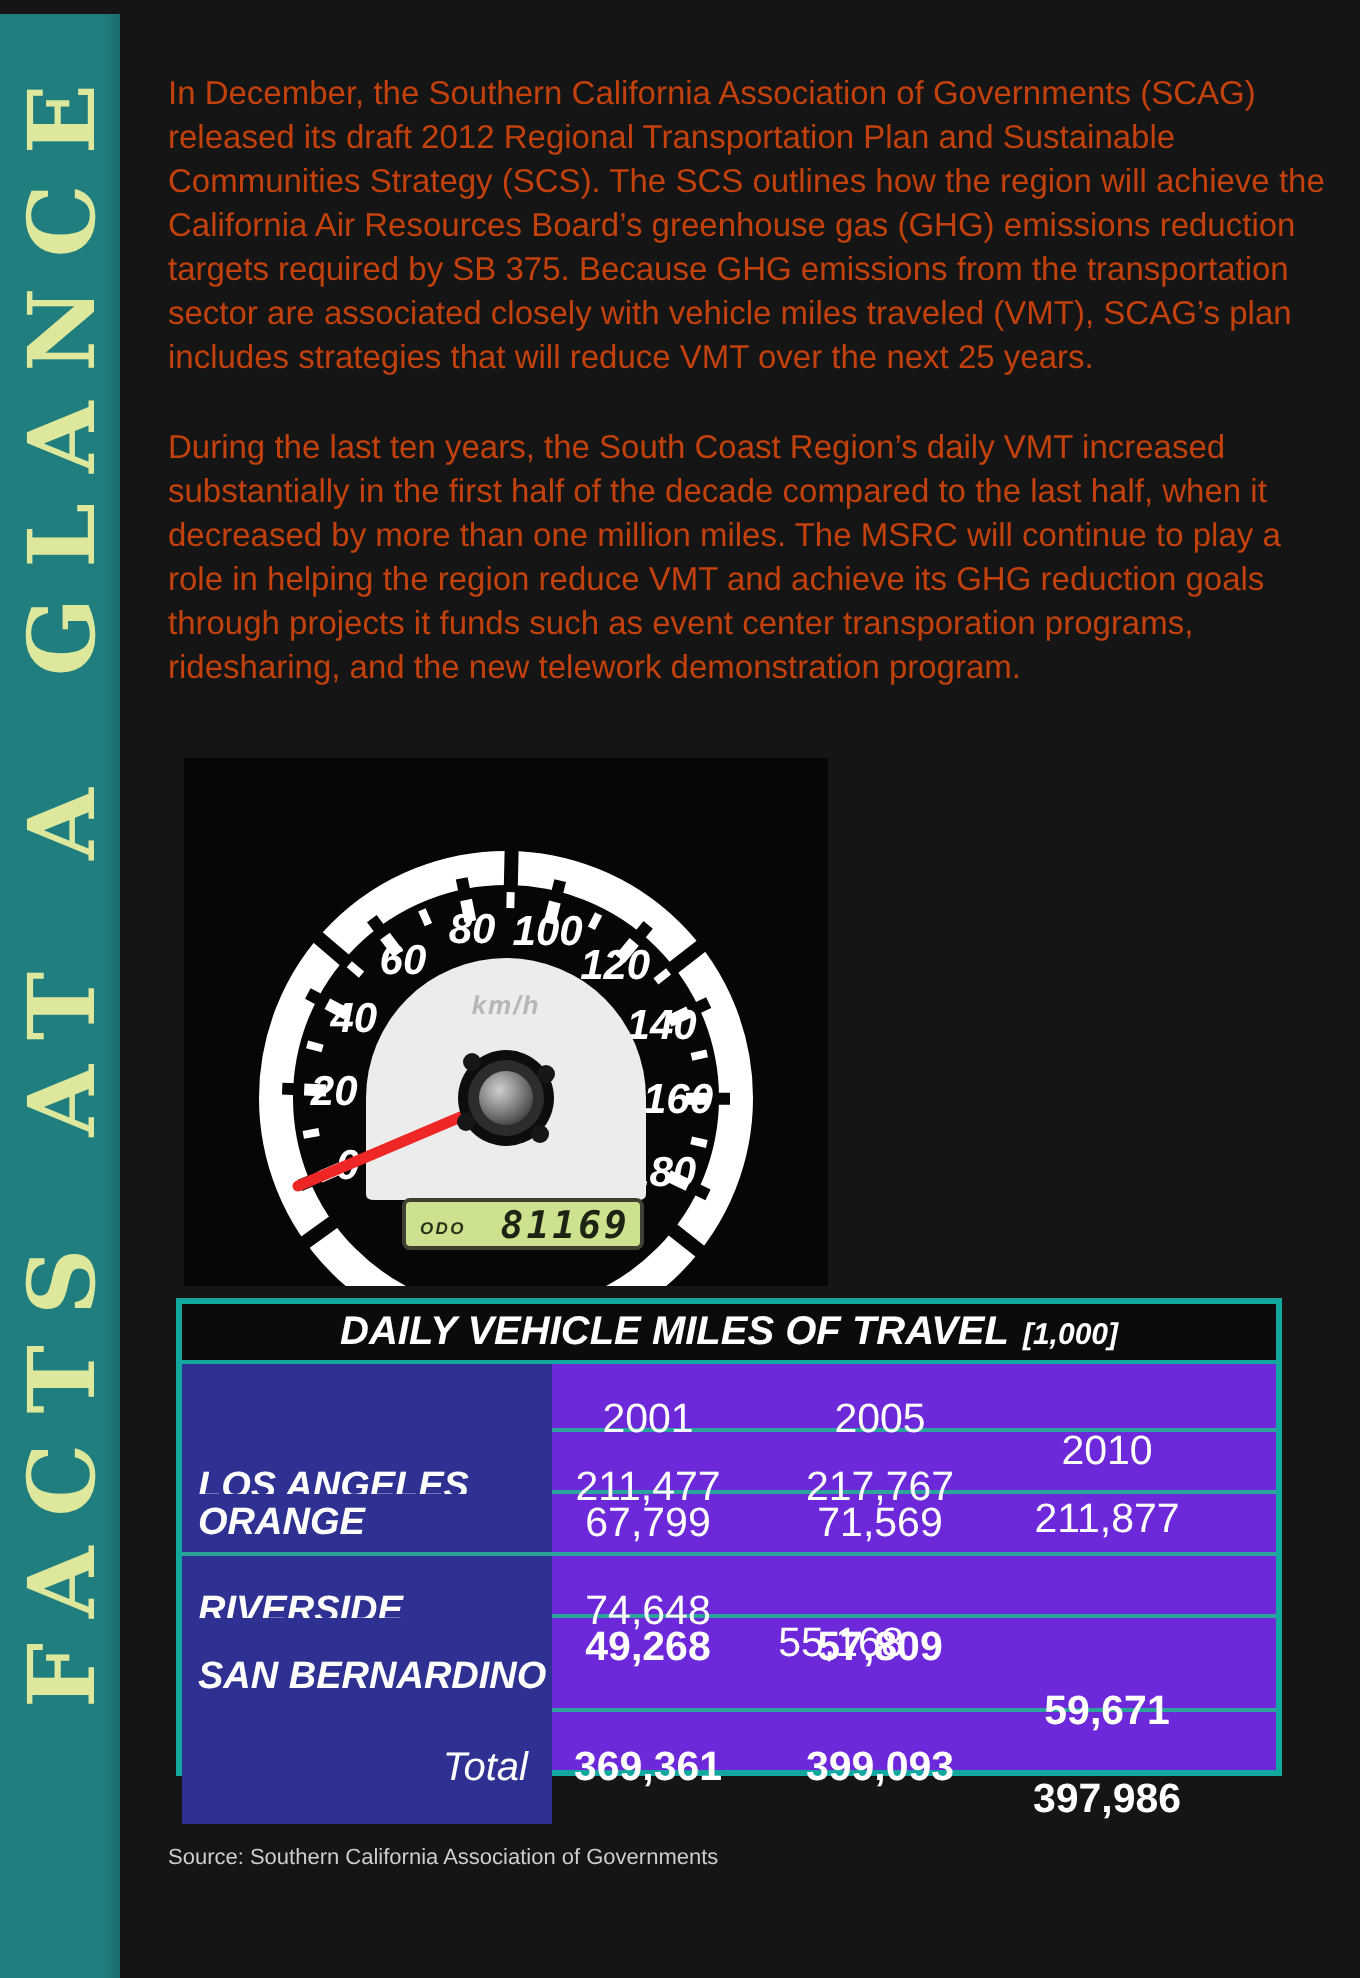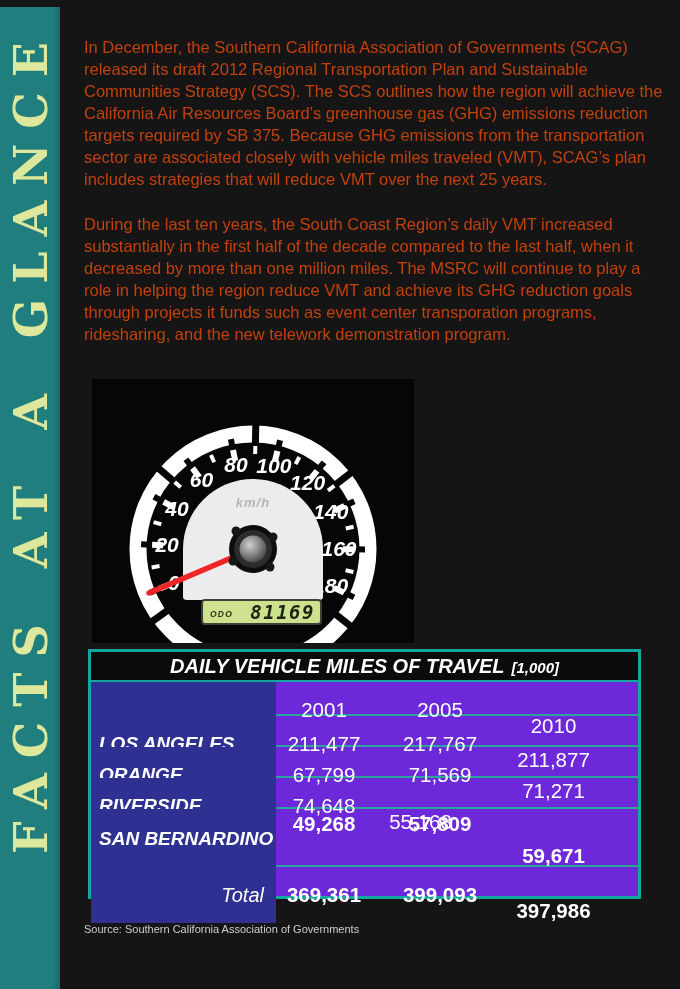--- a/index.html
+++ b/index.html
@@ -52,21 +52,21 @@
   .t-row { display:grid; grid-template-columns:185px 96px 122px 144px; }
   .t-row + .t-row { border-top:2px solid #2ba49b; }
   .cell { color:#fff; display:flex; align-items:center; }
   .label-cell { background:#2e3192; font-weight:bold; font-style:italic;
                 font-size:19px; padding-left:8px; line-height:28px; }
   .val-cell { justify-content:center; font-size:20.5px; }
   .c3 { padding-left:14px; }
   .c4 { padding-right:25px;margin-top:32px; }
   .r-year { height:32px; }
   .r-data { height:31px; }
-  .r-sb   { height:58px; }
+  .r-sb   { height:47px; }
   .r-sb .val-cell { align-items:flex-start; padding-top:3px;font-weight:bold; }
   .r-total { height:31px; }
   .r-total .label-cell { font-weight:normal; font-style:italic; font-size:20px;
                          justify-content:flex-end; padding-right:12px;text-align:right; }
   .r-total .val-cell { font-weight:bold;text-align:center; }
   
   .source { position:absolute; left:84px; top:923px; font-size:11px; color:#cdcdcd; }
 </style>
 </head>
 <body>
@@ -180,21 +180,20 @@
       <div class="cell label-cell">LOS ANGELES</div>
       <div class="cell val-cell">211,477</div>
       <div class="cell val-cell c3">217,767</div>
       <div class="cell val-cell c4">211,877</div>
     </div>
 
     <div class="t-row r-data">
       <div class="cell label-cell">ORANGE</div>
       <div class="cell val-cell">67,799</div>
       <div class="cell val-cell c3">71,569</div>
-      <div class="cell val-cell c4">71,271</div>
     </div>
 
     <div class="t-row r-data">
       <div class="cell label-cell">RIVERSIDE</div>
       <div class="cell val-cell">74,648</div>
       <div class="cell val-cell c4">55,168</div>
     </div>
 
     <div class="t-row r-sb">
       <div class="cell label-cell">SAN BERNARDINO</div>

